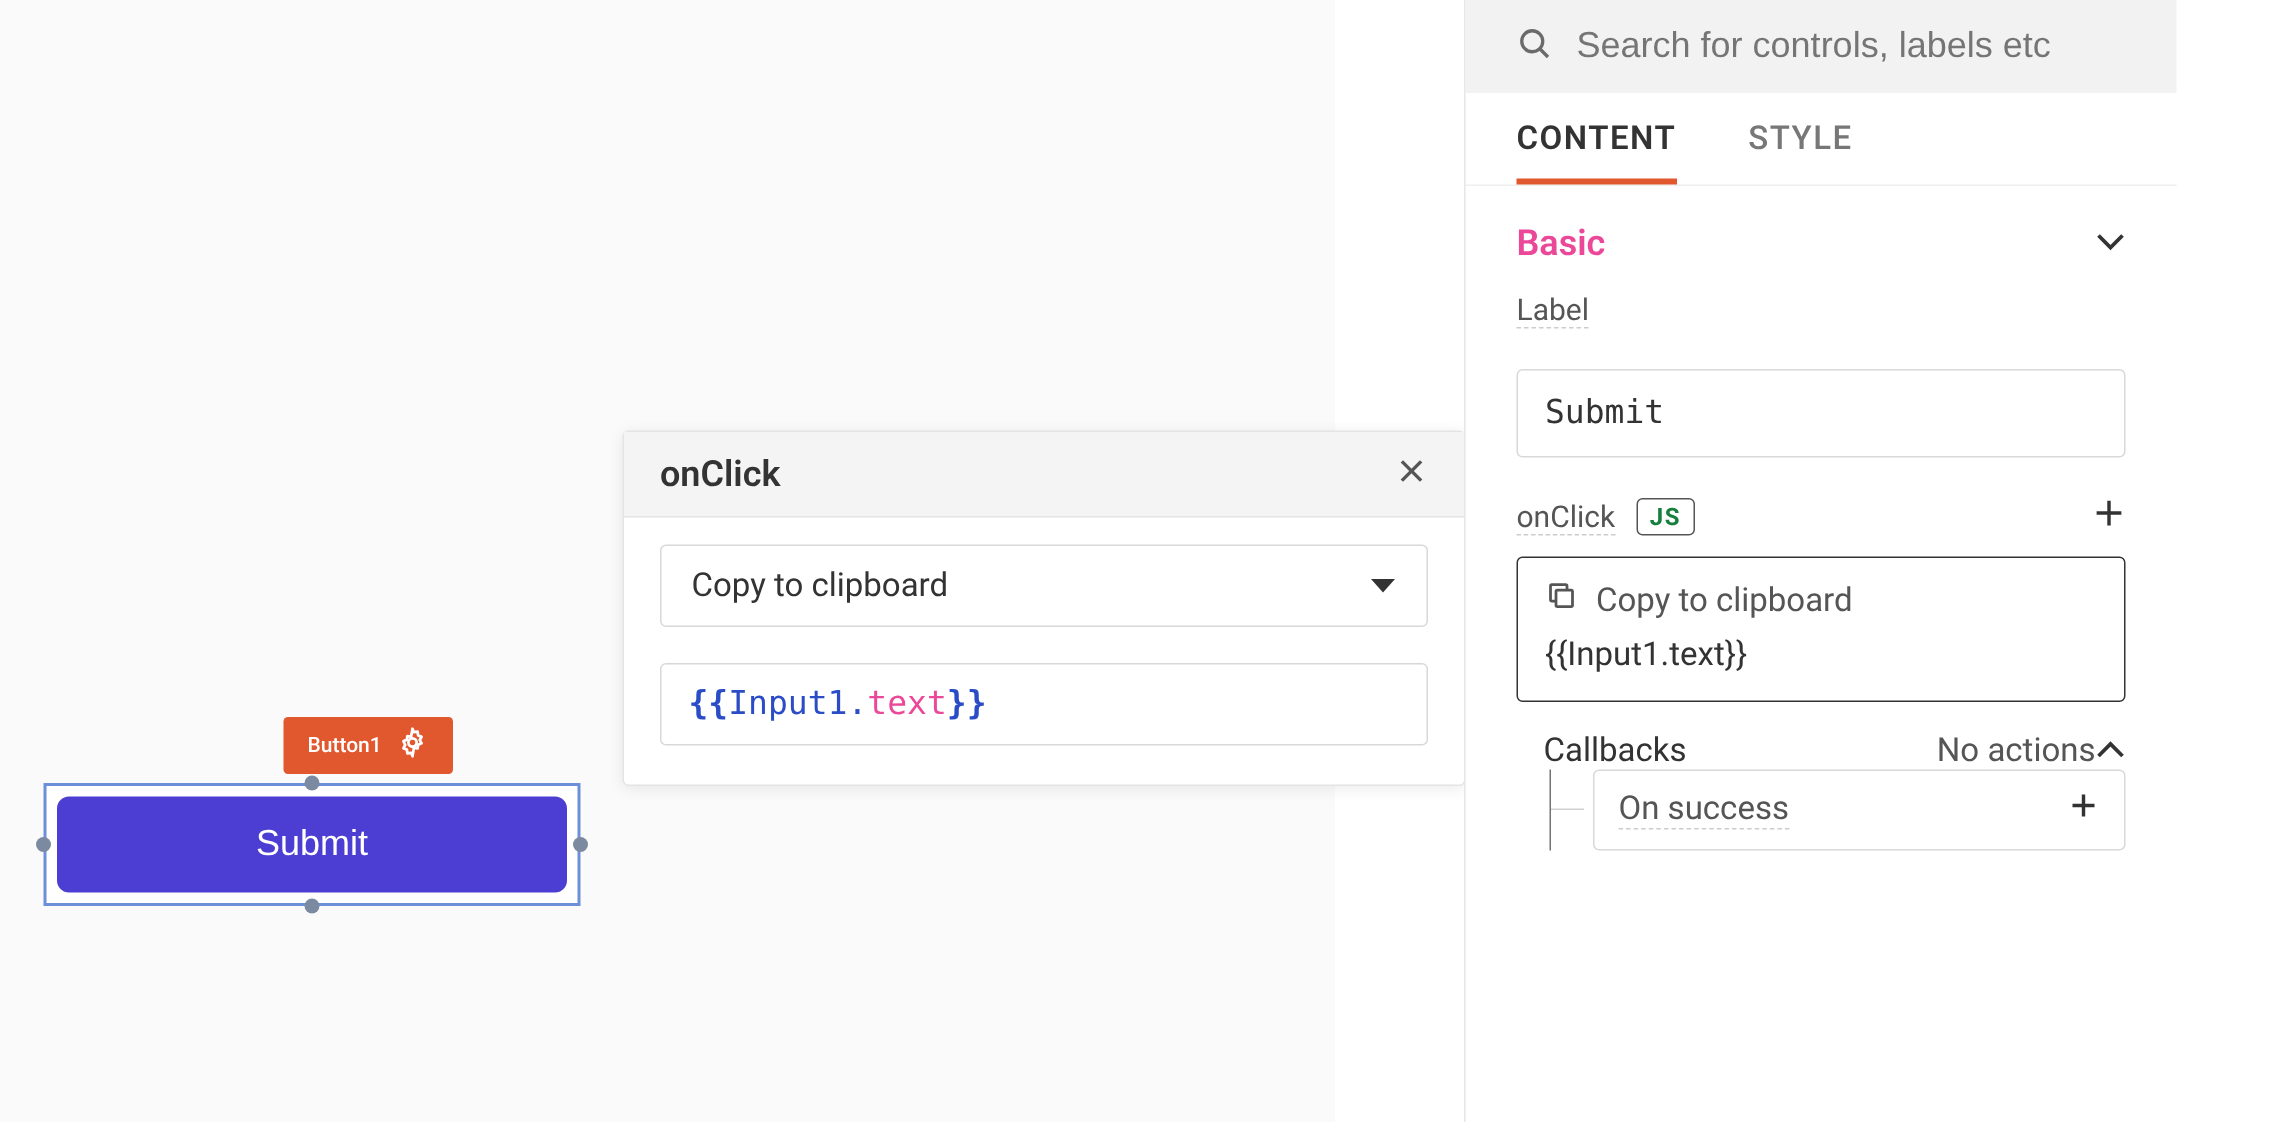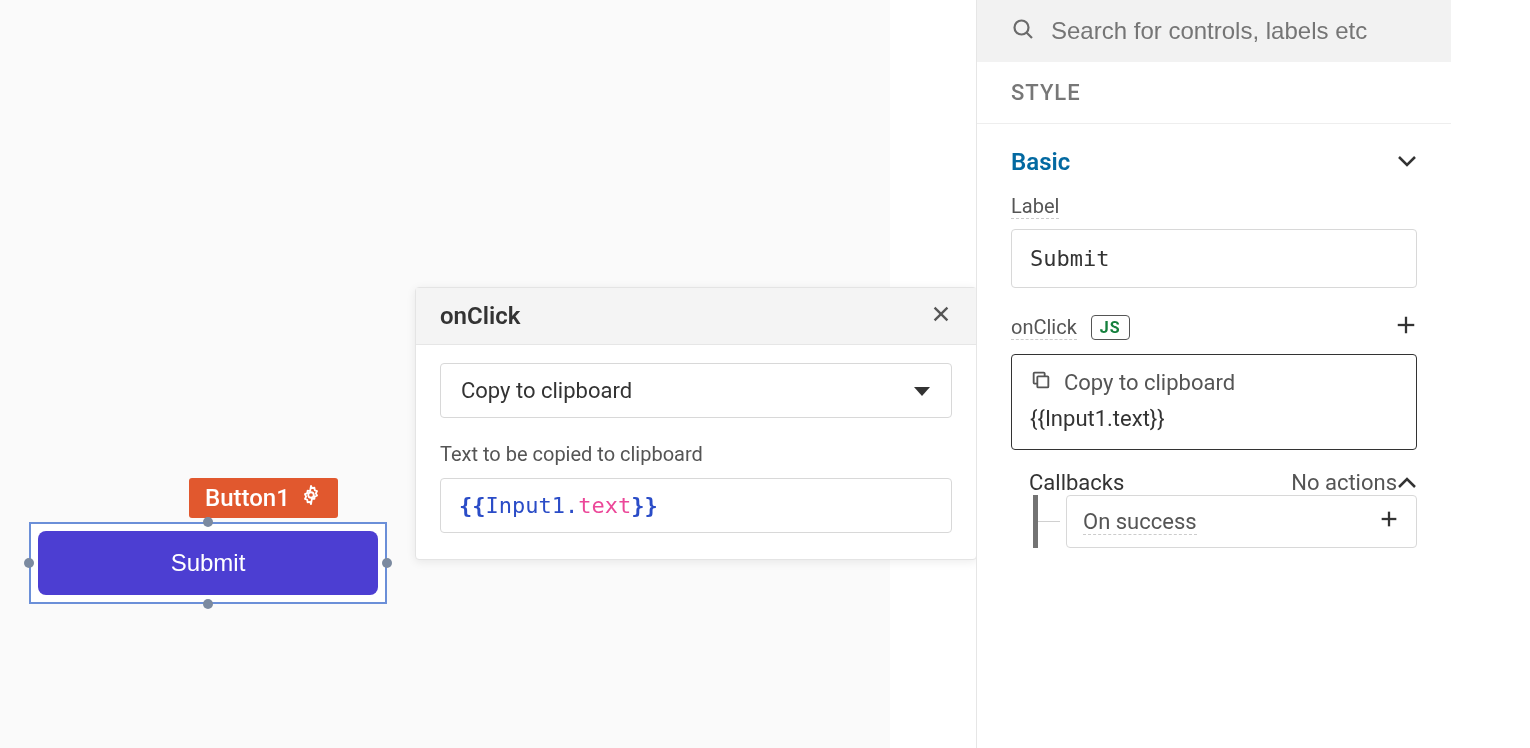--- a/index.html
+++ b/index.html
@@ -33,21 +33,21 @@
     background: #fff;
   }
 
   
   .widget-tag {
     position: absolute;
     left: 189px;
     top: 478px;
     background: #e1582e;
     color: #fff;
-    font-size: 24px;
+    font-size: 14px;
     font-weight: 500;
     padding: 6px 16px;
     border-radius: 3px;
     display: flex;
     align-items: center;
     gap: 10px;
   }
   .widget-tag svg { width: 22px; height: 22px; }
 
   
@@ -208,30 +208,30 @@
   .section-head {
     display: flex;
     align-items: center;
     justify-content: space-between;
     padding: 24px 0 18px;
     cursor: pointer;
   }
   .section-title {
     font-size: 24px;
     font-weight: 600;
-    color: #0369a1;
+    color: #ec4899;
   }
   .chev svg { width: 20px; height: 14px; color: #333; }
 
   .prop-label {
     font-size: 20px;
     color: #555;
     border-bottom: 1px dashed #ccc;
     display: inline-block;
-    margin-bottom: 10px;
+    margin-bottom: 27px;
   }
   .text-input {
     border: 1px solid #d8d8d8;
     border-radius: 4px;
     padding: 16px 18px;
     font-family: "SFMono-Regular", Menlo, Consolas, monospace;
     font-size: 22px;
     color: #333;
     margin-bottom: 26px;
   }
@@ -279,21 +279,21 @@
     display: flex;
     align-items: center;
     justify-content: space-between;
     cursor: pointer;
   }
   .callbacks-left { font-size: 22px; color: #333; padding-left: 18px; }
   .callbacks-right { display: flex; align-items: center; font-size: 22px; color: #555; }
   .callbacks-right svg { width: 20px; height: 14px; color: #333; }
 
   .cb-tree {
-    border-left: 5px solid #737373;
+    border-left: 1px solid #737373;
     margin-left: 22px;
     padding-left: 0;
   }
   .cb-item-wrap {
     position: relative;
     padding-left: 28px;
     margin-bottom: 22px;
   }
   .cb-item-wrap::before {
     content: "";
@@ -355,39 +355,39 @@
     </div>
     <div class="popup-body">
       <div class="select">
         <span>Copy to clipboard</span>
         <span>
           <svg viewBox="0 0 18 12" fill="currentColor">
               <path d="M1 1l8 9 8-9z"></path>
             </svg>
         </span>
       </div>
-      <div class="field-label" style="margin-bottom:12px;">Text to be copied to clipboard</div>
       <div class="code-input">
         <span class="tok-brace">{{</span><span class="tok-obj">Input1</span><span class="tok-dot">.</span><span class="tok-prop">text</span><span class="tok-brace">}}</span>
       </div>
     </div>
   </div>
 
   <div class="panel">
     <div class="search-bar">
       <span>
         <svg viewBox="0 0 24 24" fill="none" stroke="currentColor" stroke-width="2.2">
           <circle cx="10.5" cy="10.5" r="7"></circle>
             <line x1="21" y1="21" x2="15.5" y2="15.5"></line>
         </svg>
       </span>
       <input type="text" placeholder="Search for controls, labels etc" style="">
     </div>
 
     <div class="tabs">
+      <div class="tab active">CONTENT</div>
       <div class="tab inactive">STYLE</div>
     </div>
 
     <div class="panel-body">
       <div class="section-head">
         <span class="section-title">Basic</span>
         <span class="chev">
           <svg viewBox="0 0 20 14" fill="none" stroke="currentColor" stroke-width="2.5">
               <path d="M2 3l8 8 8-8"></path>
             </svg>

